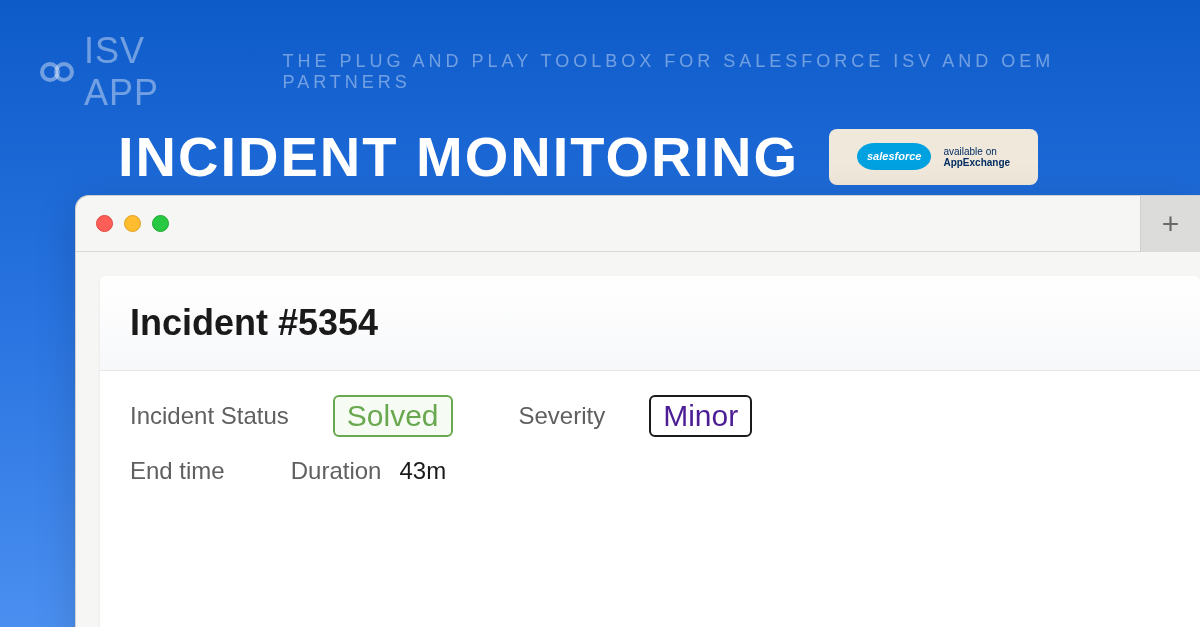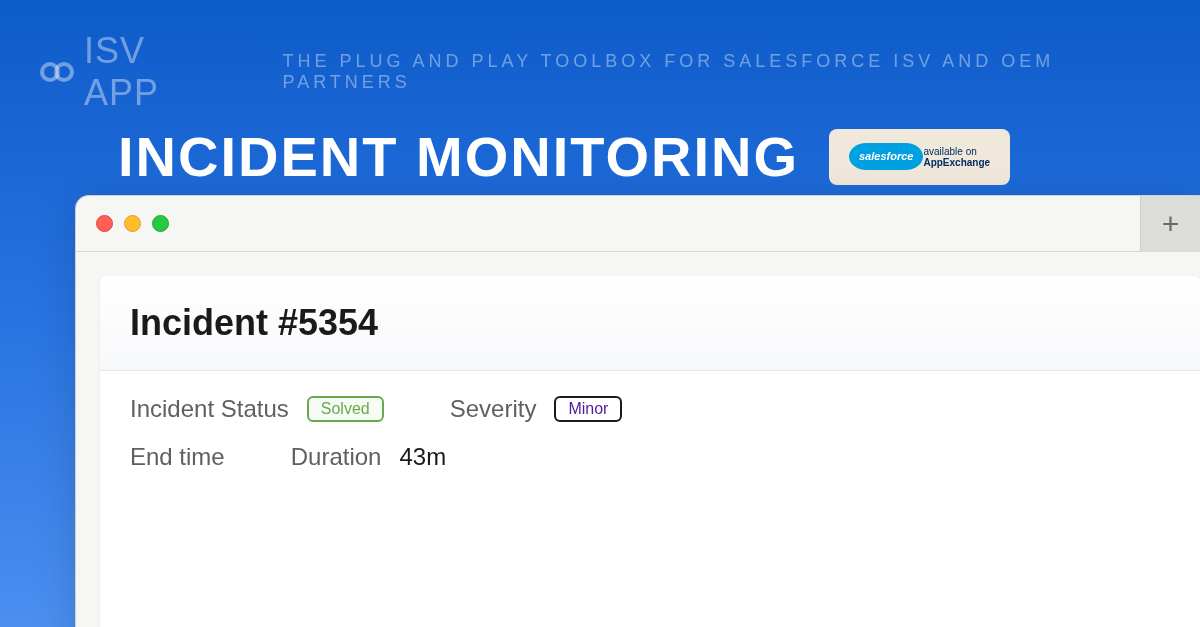--- a/index.html
+++ b/index.html
@@ -59,24 +59,24 @@
     .main-title {
       color: #ffffff;
       font-size: 56px;
       font-weight: 800;
       letter-spacing: 2px;
       text-transform: uppercase;
     }
     .appexchange-badge {
       background: #efe8db;
       border-radius: 8px;
-      padding: 10px 20px;
-      display: flex;
-      align-items: center;
-      gap: 0;
+      padding: 10px 28px;
+      display: flex;
+      align-items: center;
+      gap: 12px;
       height: 56px;
     }
     .sf-cloud {
       background: #00a1e0;
       color: #fff;
       font-size: 11px;
       font-style: italic;
       font-weight: 600;
       padding: 8px 10px;
       border-radius: 18px / 14px;
@@ -160,22 +160,23 @@
       gap: 18px;
       margin-bottom: 20px;
       flex-wrap: wrap;
     }
     .label { color: #606060; }
     .value { color: #1a1a1a; }
     .badge {
       border: 2px solid;
       border-radius: 6px;
       padding: 2px 12px;
-      font-size: 16px;
+      font-size: 30px;
       font-weight: 500;
+      margin-left: 26px;
     }
     .badge.solved { border-color: #6aa84f; color: #6aa84f; background: #f6fbf4; }
     .badge.minor { border-color: #1a1a1a; color: #4c1d95; }
     .spacer { width: 30px; }
   </style>
 </head>
 <body>
 
 <div class="header-top">
   <div class="logo-area">

